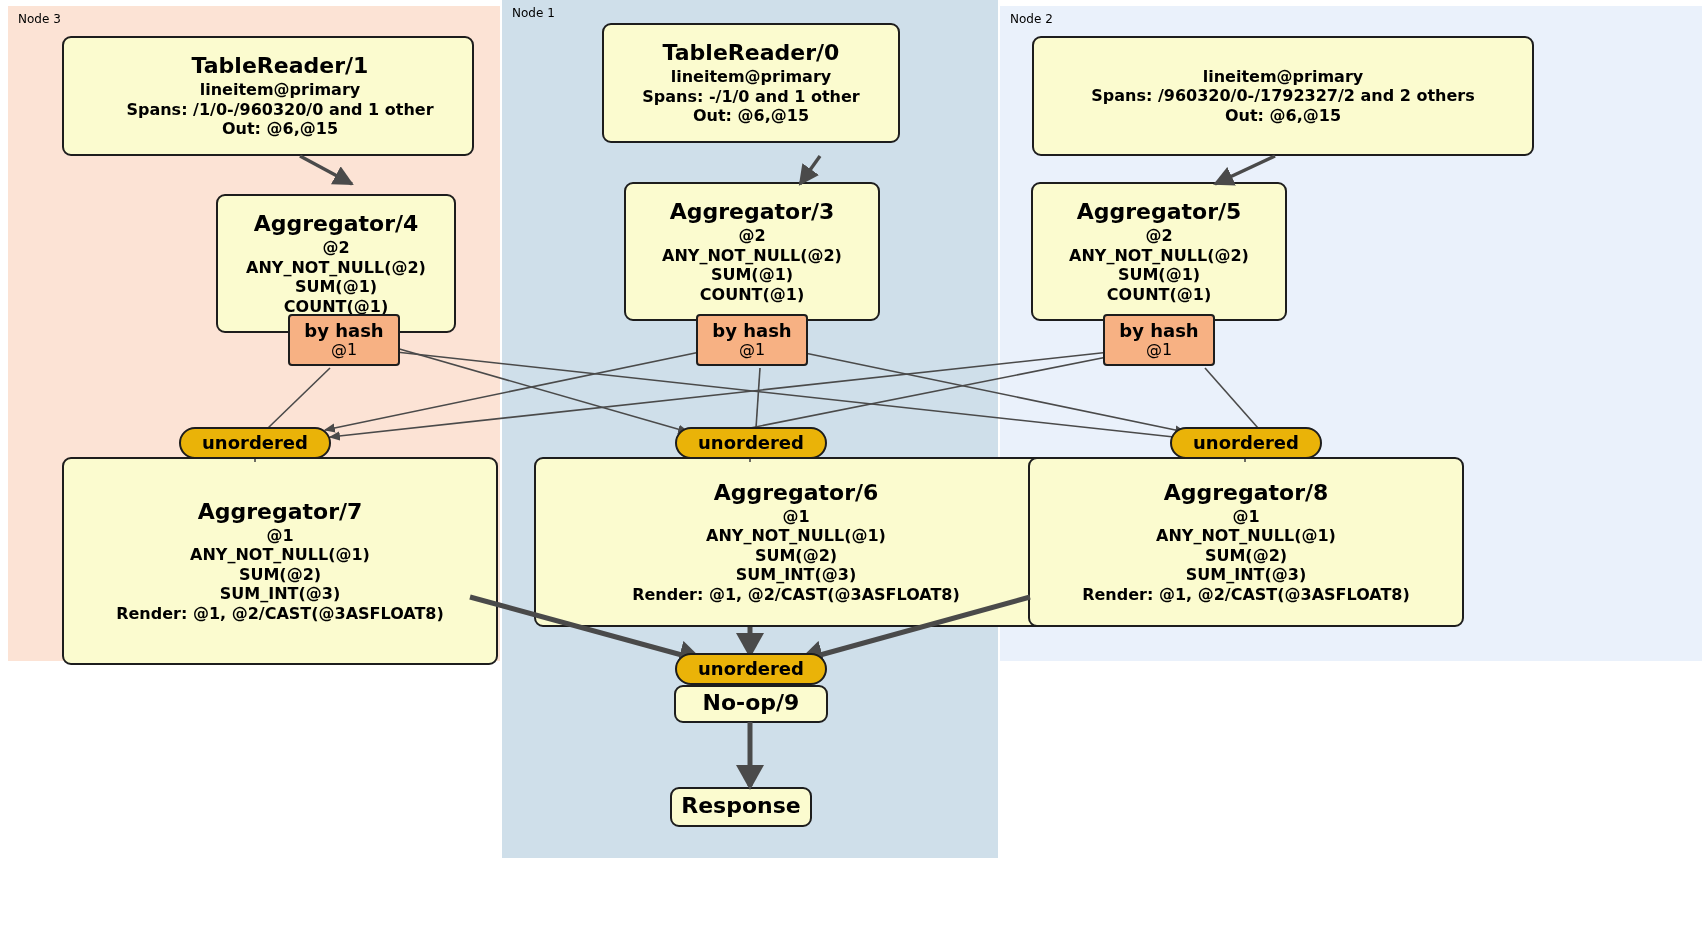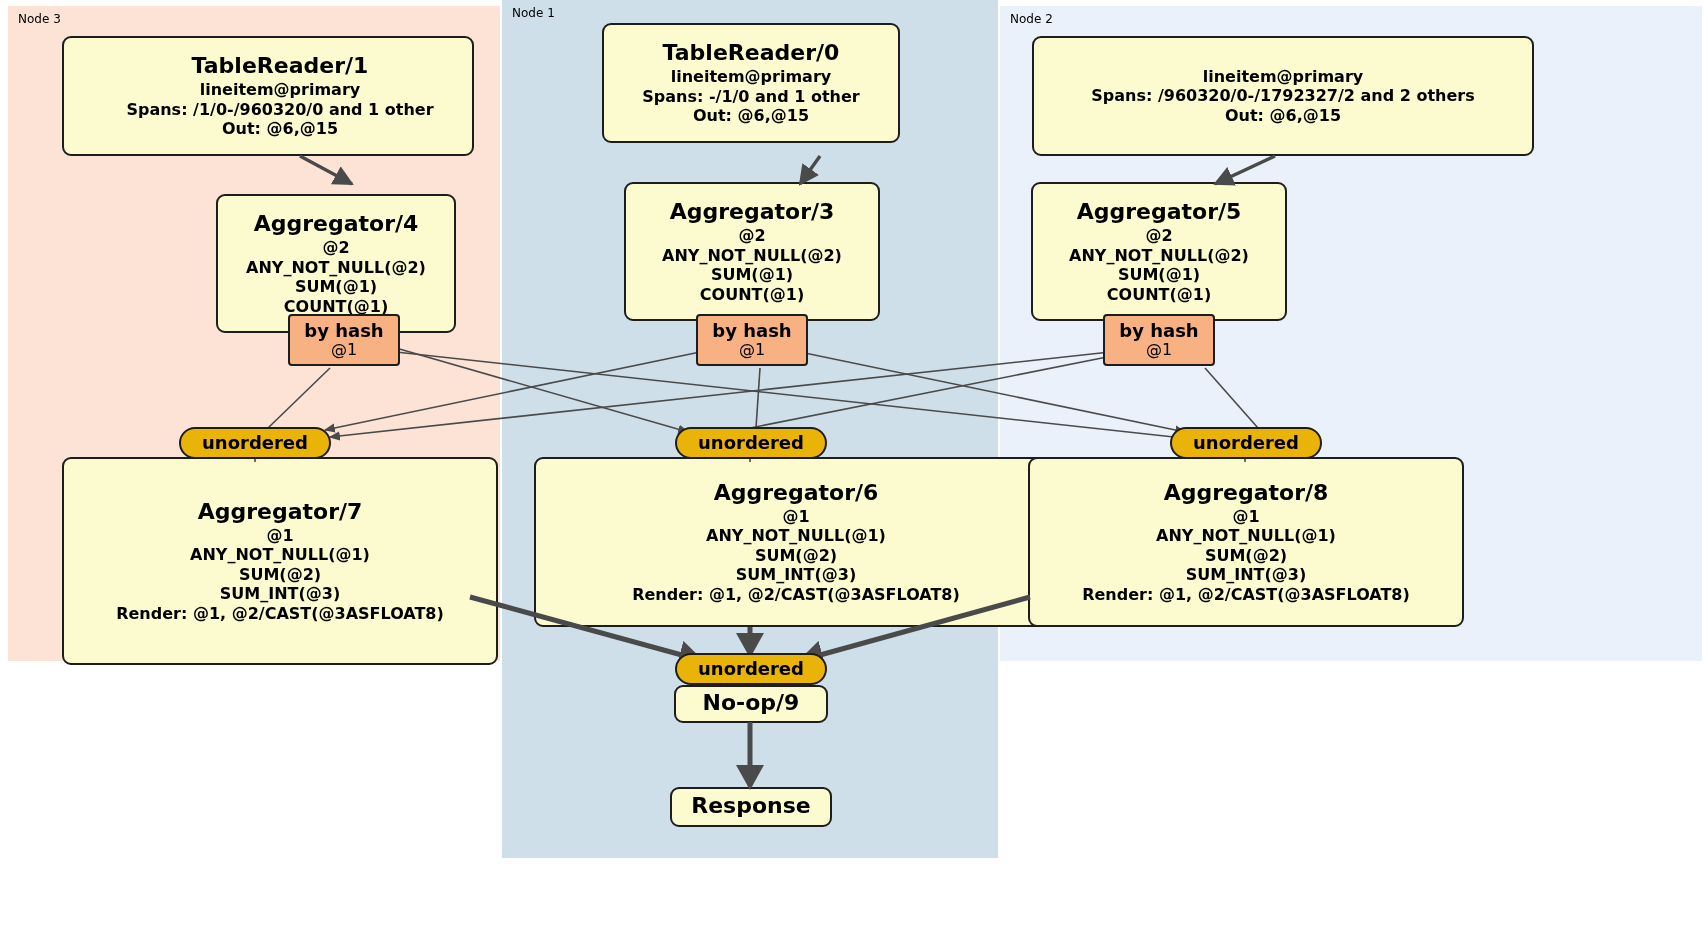--- a/index.html
+++ b/index.html
@@ -155,21 +155,21 @@
   </div>
 
   <div class="pill unordered" style="left:675px;top:653px;width:152px;height:32px;">
     <div class="p1">unordered</div>
   </div>
 
   <div class="proc-box" id="noop" style="left:674px;top:685px;width:154px;height:38px;">
     <div class="title">No-op/9</div>
   </div>
 
-  <div class="proc-box" id="resp" style="left:670px;top:787px;width:162px;height:40px;">
+  <div class="proc-box" id="resp" style="left:670px;top:787px;width:142px;height:40px;">
     <div class="title">Response</div>
   </div>
 
   <div class="proc-box" id="tr2" style="left:1032px;top:36px;width:502px;height:120px;">
     <div class="line">lineitem@primary</div>
     <div class="line">Spans: /960320/0-/1792327/2 and 2 others</div>
     <div class="line">Out: @6,@15</div>
   </div>
 
   <div class="proc-box" id="agg5" style="left:1031px;top:182px;width:256px;height:139px;">

